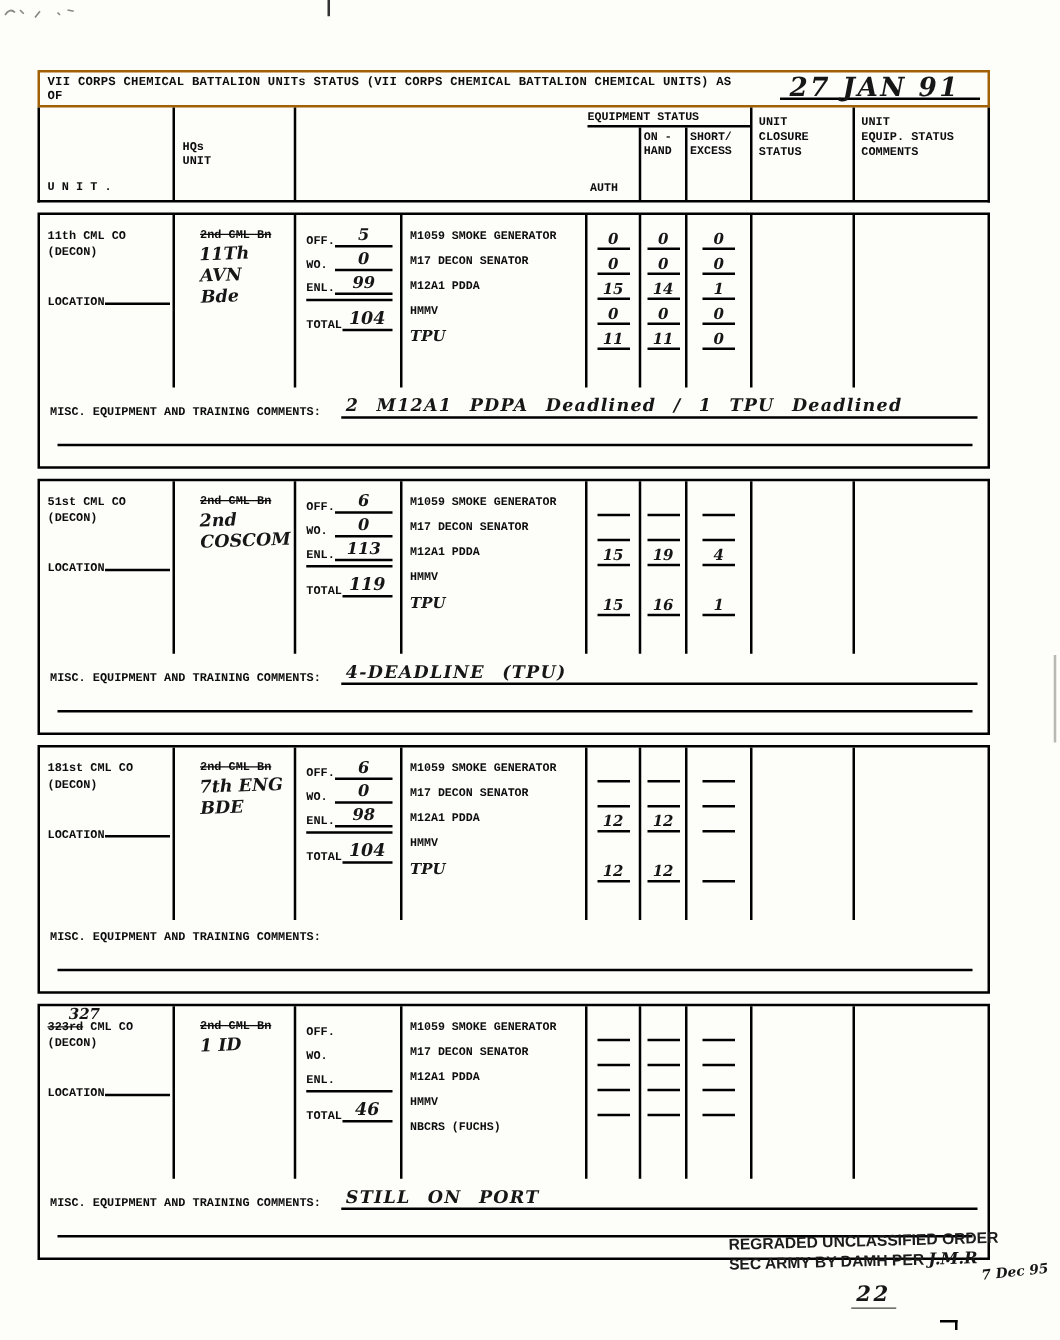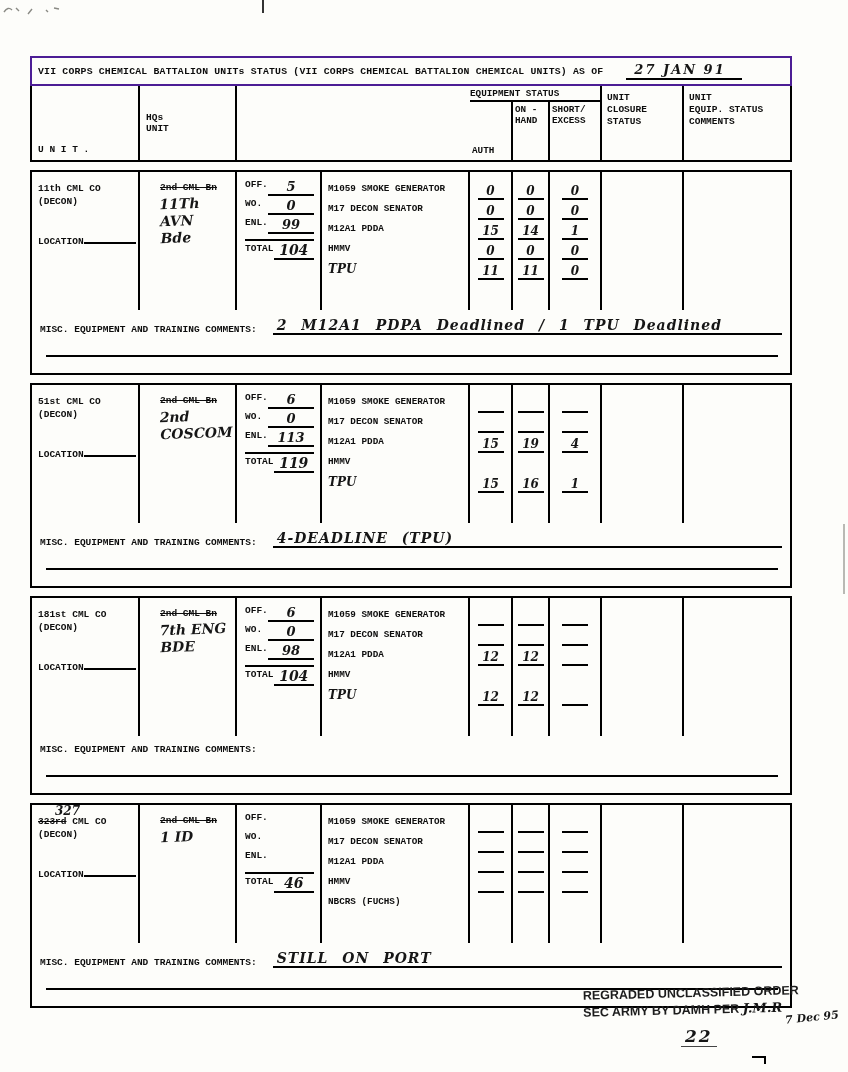--- a/index.html
+++ b/index.html
@@ -8,23 +8,23 @@
        font-family:"Liberation Mono",monospace}
   .typed{font-family:"Liberation Mono",monospace;font-weight:700}
   .hand{font-family:"DejaVu Serif",serif;font-style:italic;font-weight:700;color:#161616}
   .pre{white-space:pre-line}
   .struck{text-decoration:line-through}
   .struck:empty,.hand:empty,.over:empty{display:none}
 
   .form{position:absolute;left:30px;top:56px;width:762px}
 
   
-  .title-row{border:2px solid #4c1d95;height:30px;display:flex;align-items:center;
+  .title-row{border:2px solid #a16207;height:30px;display:flex;align-items:center;
              padding:0 6px;font-size:9.8px;letter-spacing:.2px}
-  .asof-date{margin-left:23px;font-size:13px;line-height:14px;border-bottom:2px solid #000;
+  .asof-date{margin-left:23px;font-size:21px;line-height:14px;border-bottom:2px solid #000;
              padding:0 16px 1px 8px;letter-spacing:2px;white-space:nowrap}
 
   
   .cols{display:grid;grid-template-columns:108px 97px 85px 148px 43px 37px 52px 82px 1fr}
   .cols>div{border-right:2px solid #000;position:relative}
   .cols>div:last-child{border-right:none}
 
   
   .hdr{border:2px solid #000;border-top:none;height:76px;font-size:9.5px}
   .hdr .h-unit{display:flex;align-items:flex-end;padding:5px 6px}
@@ -43,21 +43,21 @@
   .block{border:2px solid #000;margin-top:8px}
   .bgrid{height:138px}
   .c-unit{padding:10px 5px 0 6px;font-size:9.5px;line-height:13px}
   .name-line{position:relative;white-space:nowrap}
   .over{position:absolute;top:-10px;left:17px;font-size:12px}
   .loc{margin-top:26px;white-space:nowrap}
   .locline{display:inline-block;width:52px;border-bottom:2px solid #000;height:10px}
   .c-hq{padding:10px 4px 0 20px;font-size:9.5px}
   .hq-hand{font-size:14px;line-height:17px;margin-top:2px;transform:rotate(-2deg)}
   .c-pers{padding:7px 6px 0 8px;font-size:9.5px}
-  .prow{display:flex;justify-content:space-between;height:19px}
+  .prow{display:flex;justify-content:space-between;align-items:flex-end;height:19px}
   .pval{display:inline-block;width:46px;border-bottom:2px solid #000;text-align:center;
         font-size:13px;line-height:15px;height:17px}
   .pval.big{font-size:14px}
   .sumline{border-bottom:2px solid #000;margin:3px 0 2px}
   .prow.total{height:22px}
   .c-items{padding:8px 4px 0 6px;font-size:9.3px}
   .irow{height:20px;line-height:18px;white-space:nowrap}
   .irow.hand{font-size:12px}
   .c-val{padding-top:8px;text-align:center}
   .vrow{height:20px;display:flex;justify-content:center;align-items:flex-end}

